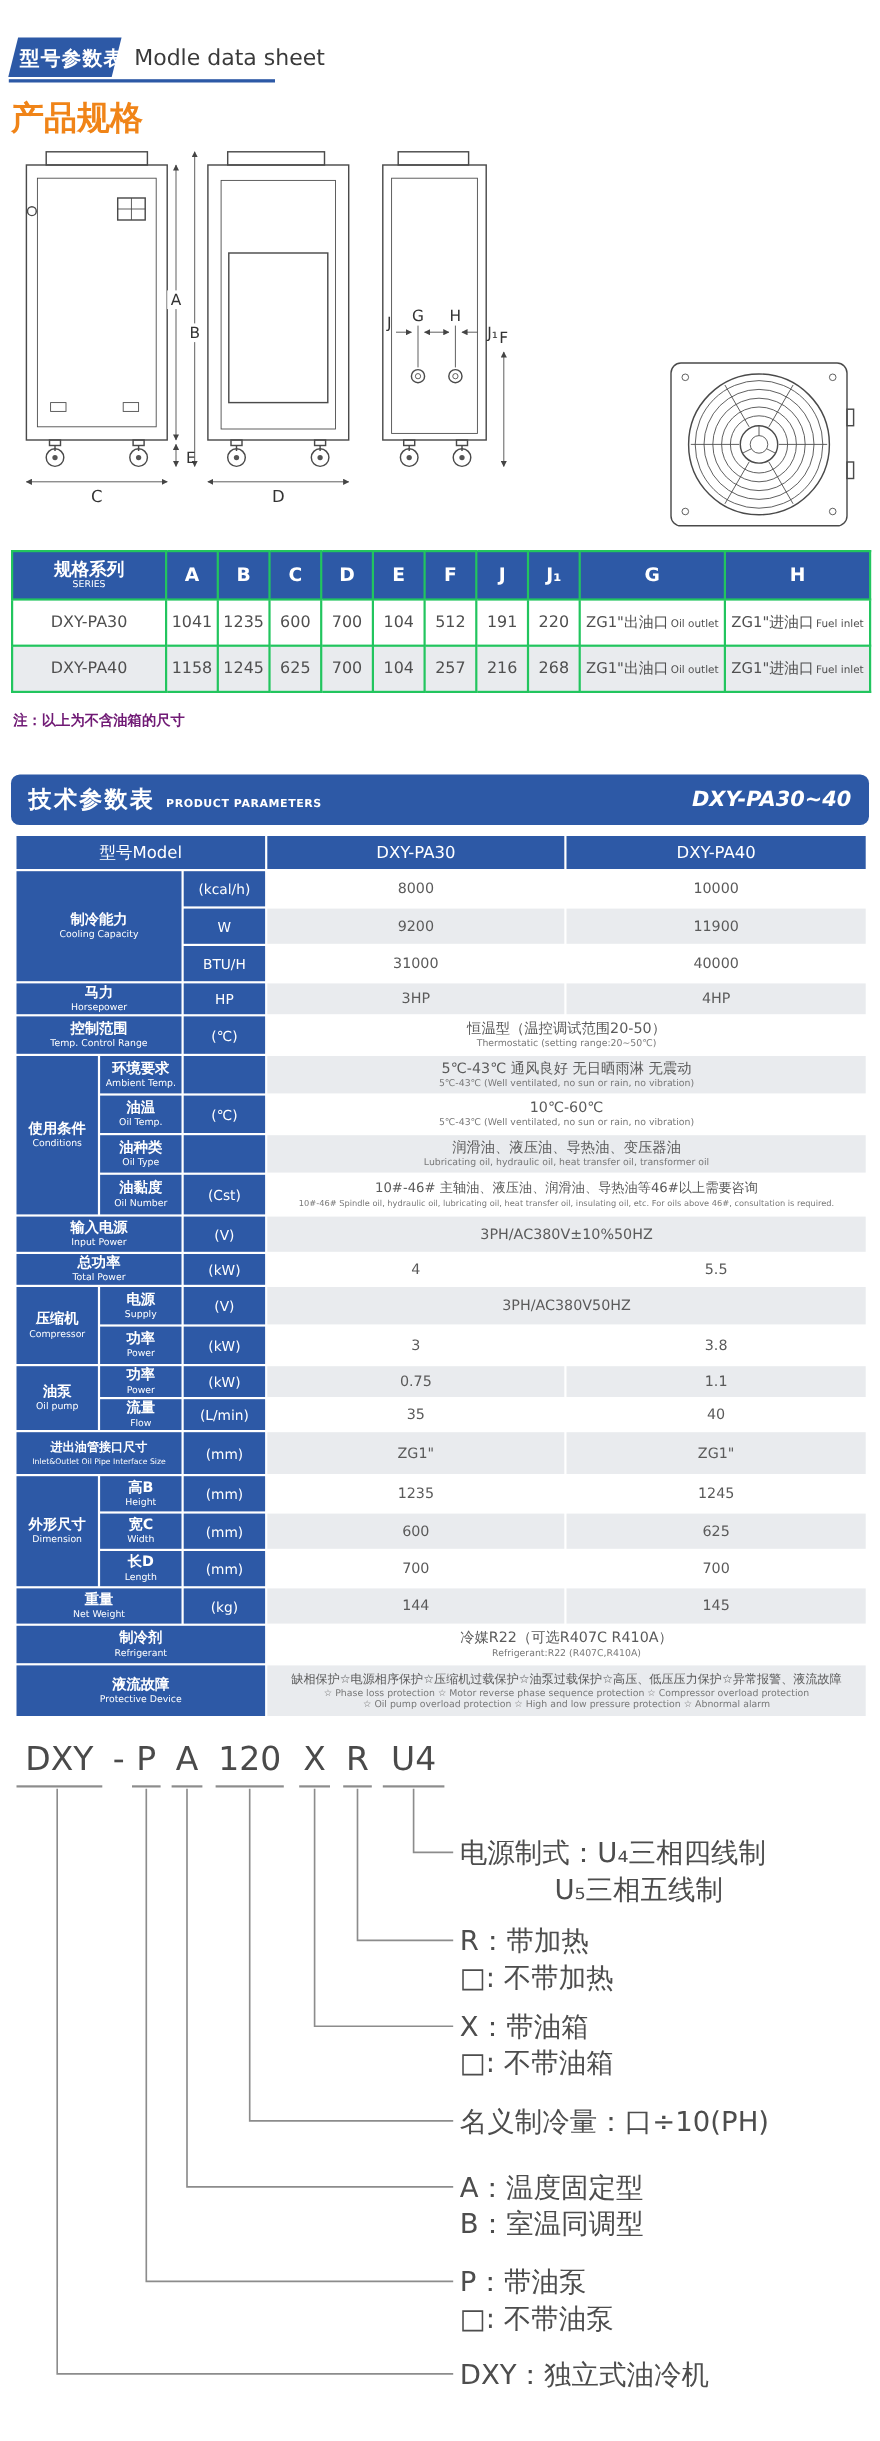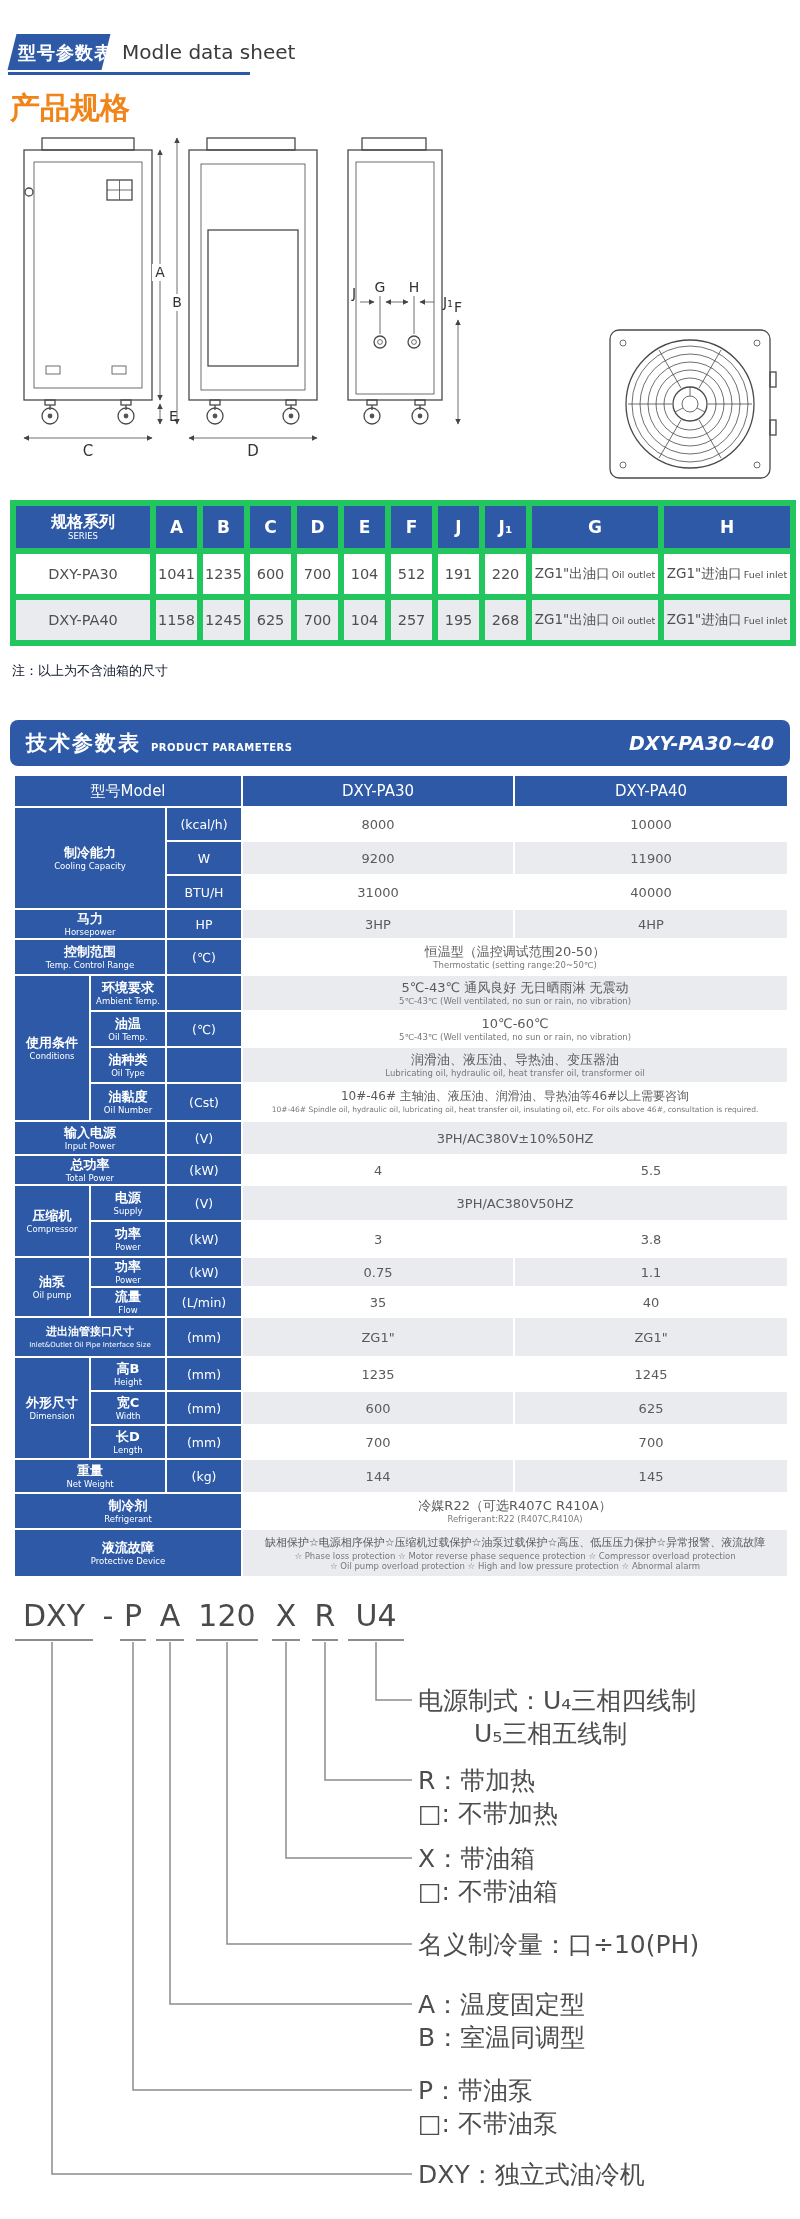--- a/index.html
+++ b/index.html
@@ -17,30 +17,30 @@
 
   
   .drawings{display:block;margin:8px 0 0 10px;}
   .drawings .ln{stroke:#4a4a4a;fill:none;stroke-width:1.3;}
   .drawings .thin{stroke:#4a4a4a;fill:none;stroke-width:0.8;}
   .drawings text{font-size:14px;fill:#333;stroke:none;}
   .drawings .big{font-size:15px;}
 
   
   .series{border-collapse:collapse;margin:14px 0 0 10px;width:780px;table-layout:fixed;}
-  .series th,.series td{border:6px solid #22c55e;text-align:center;vertical-align:middle;padding:0;}
+  .series th,.series td{border:2px solid #22c55e;text-align:center;vertical-align:middle;padding:0;}
   .series th{background:#2d59a6;color:#fff;font-weight:bold;font-size:17px;height:42px;}
   .series th .cn{font-size:16px;line-height:18px;}
   .series th .en{font-size:8.5px;font-weight:normal;line-height:10px;}
   .series td{height:40px;font-size:14.5px;color:#4f4f4f;background:#fff;}
   .series tr.alt td{background:#e9ebee;}
   .series .ghc{font-size:13.5px;}
   .series .ghe{font-size:9.5px;margin-left:2px;}
 
-  .note{margin:16px 5px 0 12px;font-size:13px;color:#0f172a;}
+  .note{margin:16px 5px 0 12px;font-size:13px;color:#701a75;font-weight:bold;}
 
   
   .pbar{margin:40px 10px 0;background:#2d59a6;border-radius:8px;height:46px;display:flex;align-items:center;padding:0 16px;color:#fff;box-sizing:border-box;}
   .pbar .cn{font-size:21px;font-weight:bold;letter-spacing:2px;}
   .pbar .en{font-size:10px;font-weight:bold;margin-left:10px;margin-top:8px;letter-spacing:.5px;}
   .pbar .range{margin-left:auto;font-size:19px;font-weight:bold;font-style:italic;}
 
   
   .ptable{border-collapse:separate;border-spacing:2px;margin:8px 0 0 13px;width:774px;table-layout:fixed;}
   .ptable td{text-align:center;vertical-align:middle;padding:1px 3px;overflow:hidden;}
@@ -58,21 +58,21 @@
 
   
   .sel{position:relative;height:672px;margin-top:8px;}
   .code-part{position:absolute;top:12px;font-size:30px;color:#4a4a4a;text-align:center;
              border-bottom:2px solid #8c8c8c;padding-bottom:6px;font-weight:500;}
   .code-part.nound{border-bottom:none;}
   .sel-lines{position:absolute;left:0;top:56px;}
   .sel-lines path{stroke:#8c8c8c;stroke-width:1.5;fill:none;}
   .sel-item{position:absolute;left:418px;font-size:25px;color:#4d4d4d;line-height:33px;white-space:nowrap;}
   .sel-item .l2{display:block;}
-  .sel-item .indent{margin-left:56px;}
+  .sel-item .indent{margin-left:86px;}
 </style>
 </head>
 <body>
 
 <div class="page">
 
   <div class="topbar">
     <div class="tab-shape"></div>
     <div class="tab-cn">型号参数表</div>
     <div class="tab-en">Modle data sheet</div>
@@ -257,21 +257,21 @@
       <td><span class="ghc">ZG1"进油口</span><span class="ghe">Fuel inlet</span></td>
     </tr>
     <tr class="alt">
       <td>DXY-PA40</td>
       <td>1158</td>
       <td>1245</td>
       <td>625</td>
       <td>700</td>
       <td>104</td>
       <td>257</td>
-      <td>195</td>
+      <td>216</td>
       <td>268</td>
       <td><span class="ghc">ZG1"出油口</span><span class="ghe">Oil outlet</span></td>
       <td><span class="ghc">ZG1"进油口</span><span class="ghe">Fuel inlet</span></td>
     </tr>
   </tbody>
     </table>
 
   <div class="note">注：以上为不含油箱的尺寸</div>
 
   <div class="pbar">

